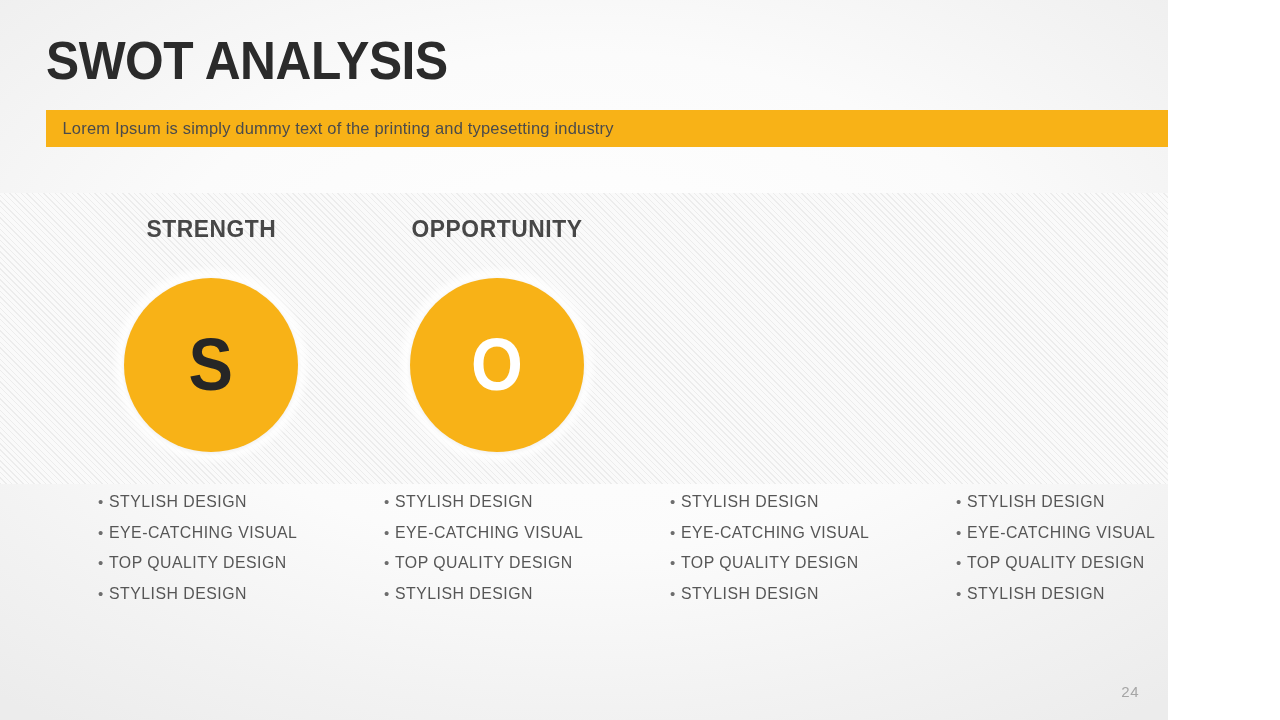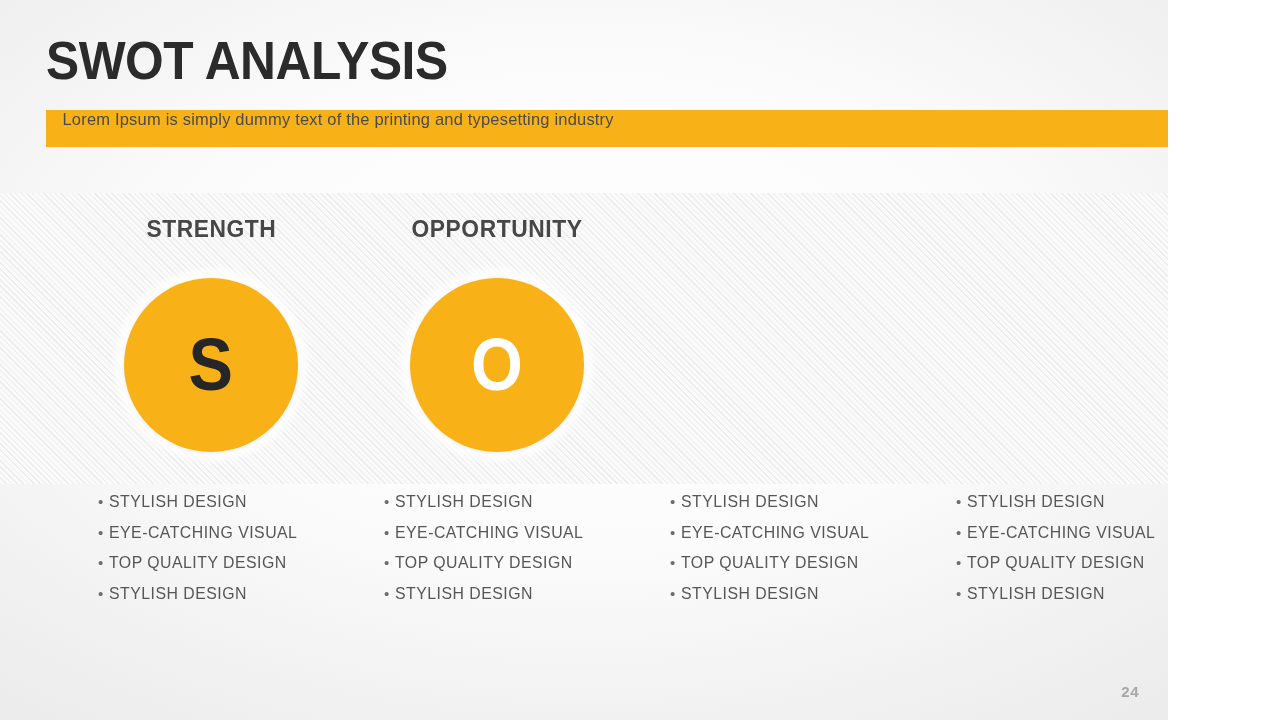--- a/index.html
+++ b/index.html
@@ -33,20 +33,21 @@
     white-space:nowrap;
   }
 
   
   .subtitle-bar {
     position:absolute;
     left:46px; top:110px;
     width:1187px; height:37px;
     background:#f8b217;
     display:flex;
+    align-items:center;
   }
   .subtitle-text {
     font-family:"Liberation Sans Narrow","Liberation Sans", sans-serif;
     font-size:17px;
     color:#4b4b4b;
     padding-left:17px;
     letter-spacing:0.2px;
     white-space:nowrap;
     transform:scaleX(0.97);
     transform-origin:left center;
@@ -160,21 +161,21 @@
     transform:scaleX(0.96);
     transform-origin:left center;
   }
 
   
   .page-number {
     position:absolute;
     right:29px; bottom:20px;
     font-family:"Liberation Sans", sans-serif;
     font-size:15px;
-    font-weight:bold;
+    font-weight:normal;
     color:#a6a6a6;
     letter-spacing:0.5px;
   }
 </style>
 </head>
 <body>
 
 <div class="slide">
 
   <h1 class="title">SWOT ANALYSIS</h1>

